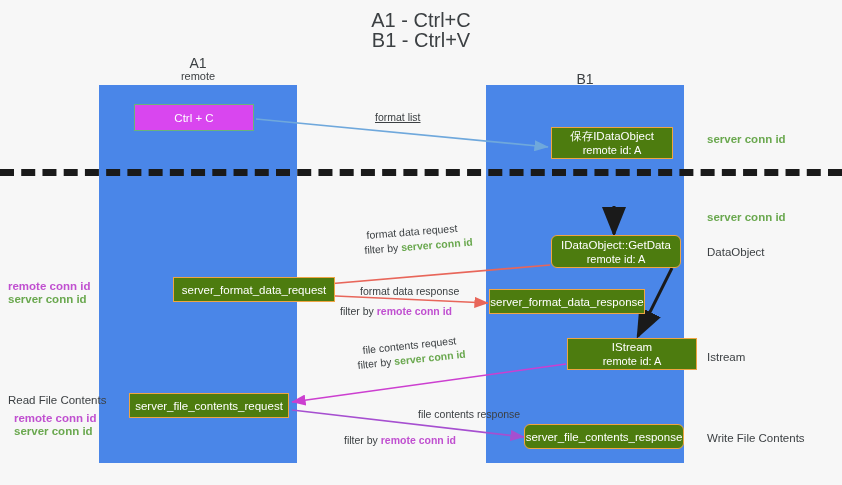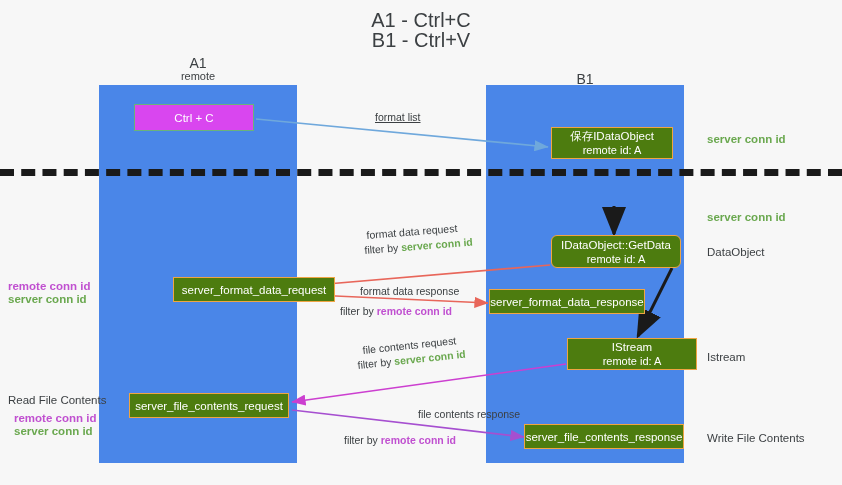--- a/index.html
+++ b/index.html
@@ -145,21 +145,21 @@
 
   <div class="node orange" style="left:567px;top:338px;width:130px;height:32px;">
     <div>IStream</div>
     <div class="l2">remote id: A</div>
   </div>
 
   <div class="node orange" style="left:129px;top:393px;width:160px;height:25px;">
     <div>server_file_contents_request</div>
   </div>
 
-  <div class="node orange" style="left:524px;top:424px;width:160px;height:25px;">
+  <div class="node orange" style="left:524px;top:424px;width:160px;height:25px;border-radius:6px;">
     <div>server_file_contents_response</div>
   </div>
 
   <div class="edge-label" style="left:375px;top:111px;text-decoration:underline;">format list</div>
 
   <div class="edge-label rot" style="left:366px;top:229px;transform:rotate(-4.5deg);">
     <span>format data request</span>
   </div>
   <div class="edge-label rot" style="left:364px;top:244px;transform:rotate(-4.5deg);">
     <span>filter by </span><span class="green-t">server conn id</span>

